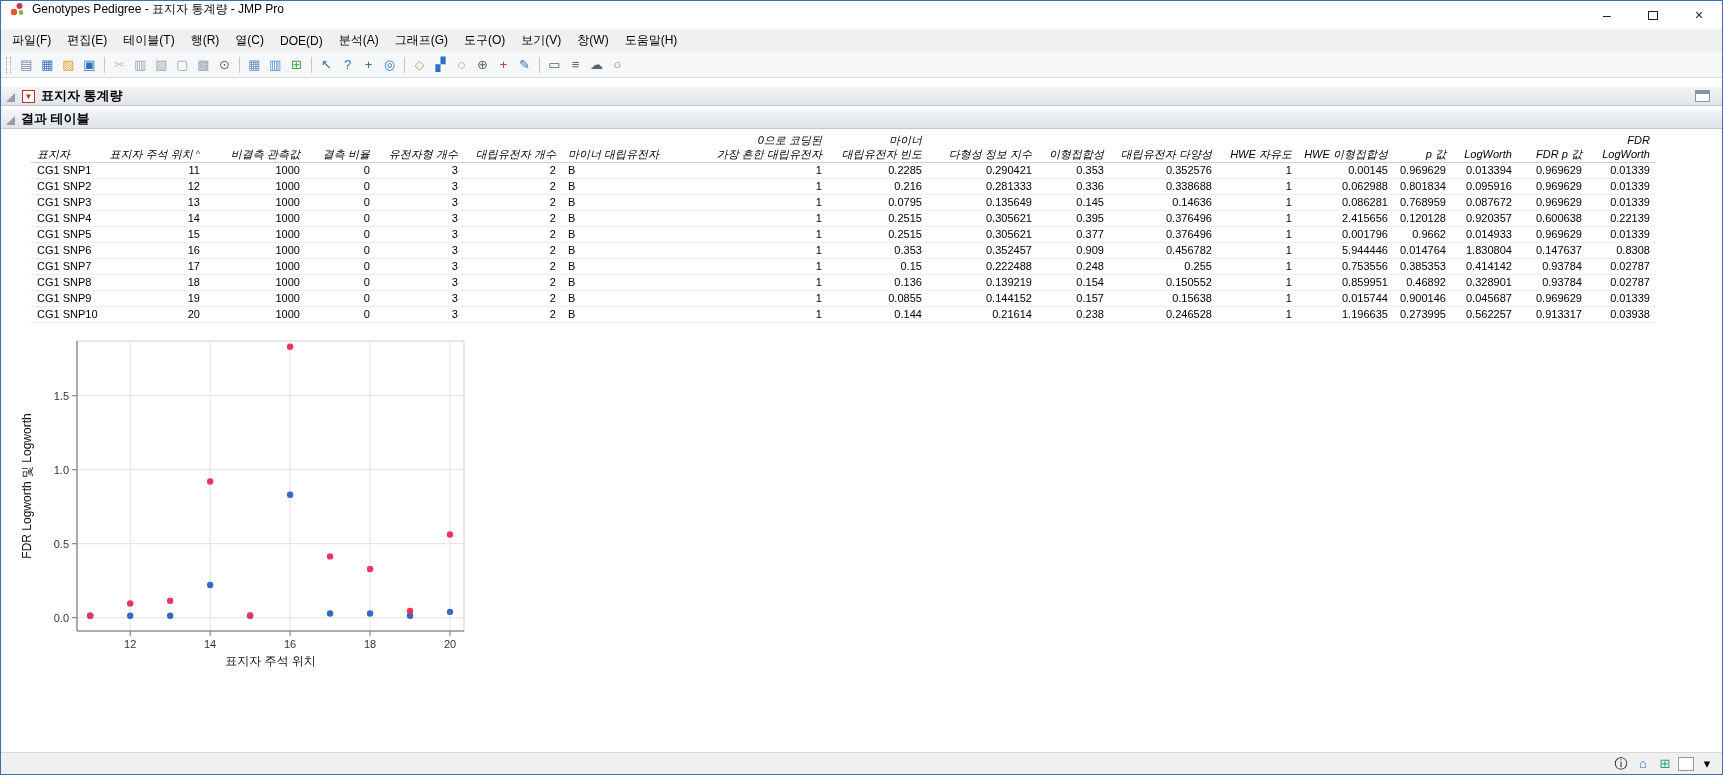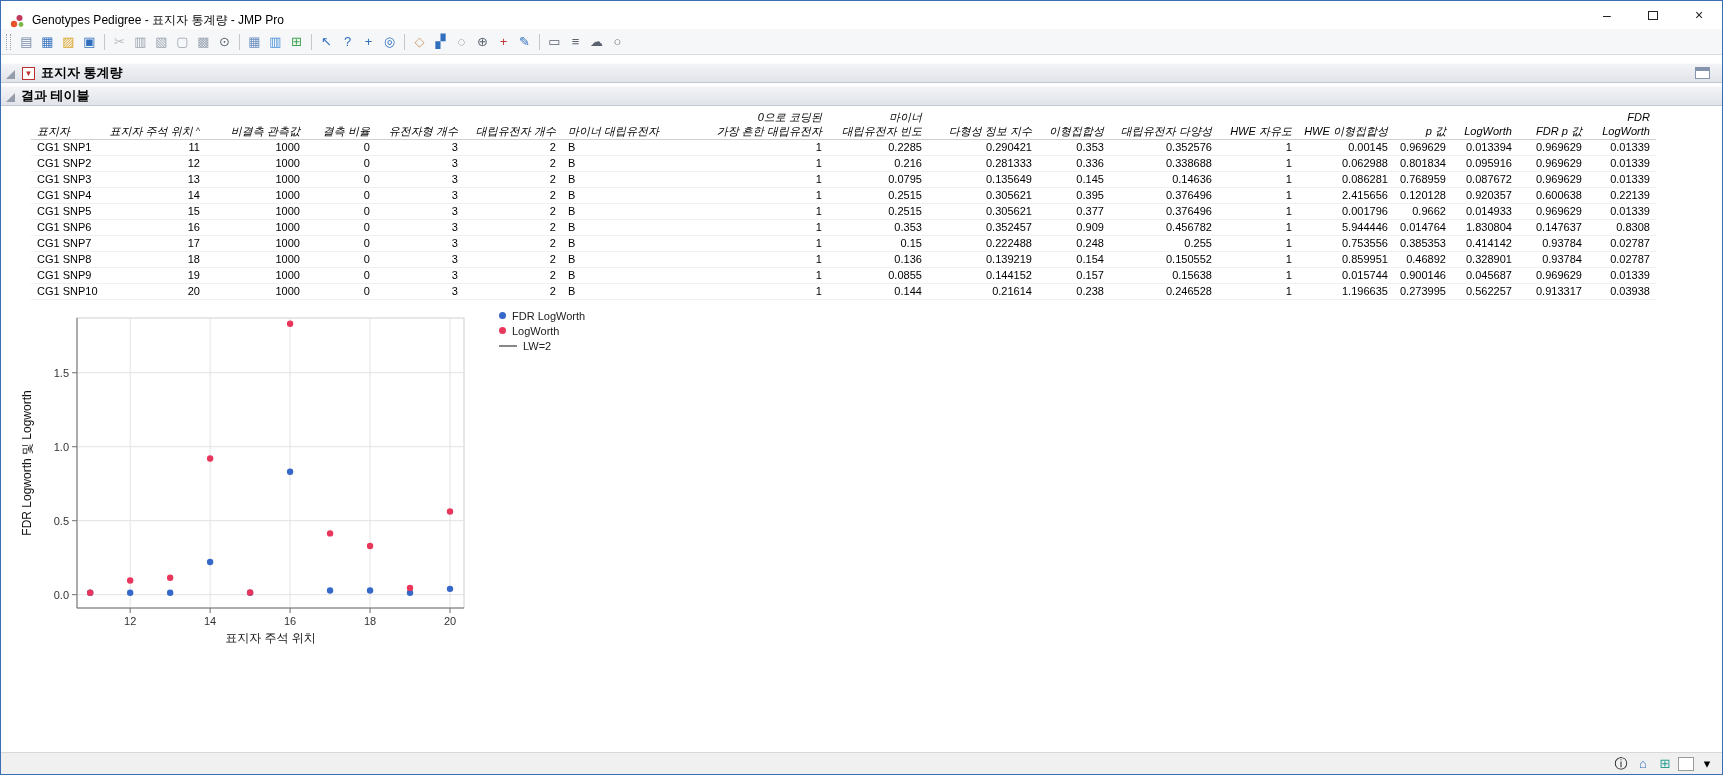--- a/index.html
+++ b/index.html
@@ -1,20 +1,20 @@
 <!DOCTYPE html>
 <html><head>
 <meta charset="utf-8">
 <style>
   *{box-sizing:border-box;}
   html,body{margin:0;padding:0;background:#9a9a9a;}
   .window{width:1723px;height:775px;border:1px solid #3c6eb4;background:#fff;display:flex;flex-direction:column;
           font-family:"Liberation Sans","DejaVu Sans",sans-serif;font-size:12px;color:#000;overflow:hidden;}
   
-  .titlebar{flex:0 0 28px;display:flex;align-items:flex-end;background:#fff;padding-left:8px;border-radius:7px;}
+  .titlebar{flex:0 0 28px;display:flex;align-items:flex-start;background:#fff;padding-left:8px;border-radius:7px;}
   .app-icon{width:16px;height:16px;margin-right:7px;display:inline-flex;}
   .title-text{font-size:12px;}
   .win-controls{margin-left:auto;display:flex;height:100%;}
   .win-btn{width:46px;display:flex;align-items:center;justify-content:center;font-size:14px;color:#222;}
   .glyph-max{width:10px;height:9px;border:1px solid #222;display:inline-block;}
   
   .menubar{flex:0 0 22px;background:#f0f0f0;display:flex;align-items:center;padding-left:3px;}
   .menu-item{padding:3px 8px;cursor:default;}
   
   .toolbar{flex:0 0 26px;background:#f6f7f8;border-bottom:1px solid #dcdcdc;display:flex;align-items:center;padding-left:3px;}
@@ -79,20 +79,34 @@
     <span class="title-text">Genotypes Pedigree - 표지자 통계량 - JMP Pro</span>
     <div class="win-controls">
       <div class="win-btn">–</div>
       <div class="win-btn">
           <span class="glyph-max"></span>
         </div>
       <div class="win-btn">×</div>
     </div>
   </div>
 
+  <div class="menubar">
+      <div class="menu-item">파일(F)</div>
+      <div class="menu-item">편집(E)</div>
+      <div class="menu-item">테이블(T)</div>
+      <div class="menu-item">행(R)</div>
+      <div class="menu-item">열(C)</div>
+      <div class="menu-item">DOE(D)</div>
+      <div class="menu-item">분석(A)</div>
+      <div class="menu-item">그래프(G)</div>
+      <div class="menu-item">도구(O)</div>
+      <div class="menu-item">보기(V)</div>
+      <div class="menu-item">창(W)</div>
+      <div class="menu-item">도움말(H)</div>
+    </div>
 
   <div class="toolbar">
       <div class="grip"></div>
       <div class="tool" style="color: rgb(122, 138, 168);">▤</div>
       <div class="tool" style="color: rgb(58, 116, 192);">▦</div>
       <div class="tool" style="color: rgb(217, 164, 38);">▨</div>
       <div class="tool" style="color: rgb(47, 111, 190);">▣</div>
       <div class="tool-sep"></div>
       <div class="tool" style="color: rgb(188, 188, 188);">✂</div>
       <div class="tool" style="color: rgb(154, 164, 176);">▥</div>
@@ -475,34 +489,20 @@
           <circle cx="193.13119834710741" cy="152.5084030612245" r="3.2" fill="#e8365d"></circle>
           <circle cx="233.11053719008262" cy="286.47419897959185" r="3.2" fill="#e8365d"></circle>
           <circle cx="273.08987603305786" cy="17.799408163265298" r="3.2" fill="#e8365d"></circle>
           <circle cx="313.069214876033" cy="227.40756122448983" r="3.2" fill="#e8365d"></circle>
           <circle cx="353.0485537190082" cy="240.01975000000002" r="3.2" fill="#e8365d"></circle>
           <circle cx="393.02789256198344" cy="281.923862244898" r="3.2" fill="#e8365d"></circle>
           <circle cx="433.00723140495865" cy="205.49258673469387" r="3.2" fill="#e8365d"></circle>
           <text class="alabel" x="253.5" y="336" text-anchor="middle">표지자 주석 위치</text>
           <text class="alabel" transform="rotate(-90 14 157)" x="14" y="157" text-anchor="middle">FDR Logworth 및 Logworth</text>
         </svg>
-      <div class="legend">
-          <div class="legend-item">
-            <span class="dot" style="background: rgb(54, 104, 201);"></span>
-            <span>FDR LogWorth</span>
-          </div>
-          <div class="legend-item">
-            <span class="dot" style="background: rgb(232, 54, 93);"></span>
-            <span>LogWorth</span>
-          </div>
-          <div class="legend-item">
-            <span class="lseg" style="border-top-color: rgb(136, 136, 136);"></span>
-            <span>LW=2</span>
-          </div>
-        </div>
     </div>
   </div>
 
   <div class="statusbar">
     <span class="sb-icon">ⓘ</span>
     <span class="sb-icon sb-blue">⌂</span>
     <span class="sb-icon sb-teal">⊞</span>
     <span class="preview-box"></span>
     <span class="sb-icon">▾</span>
   </div>

